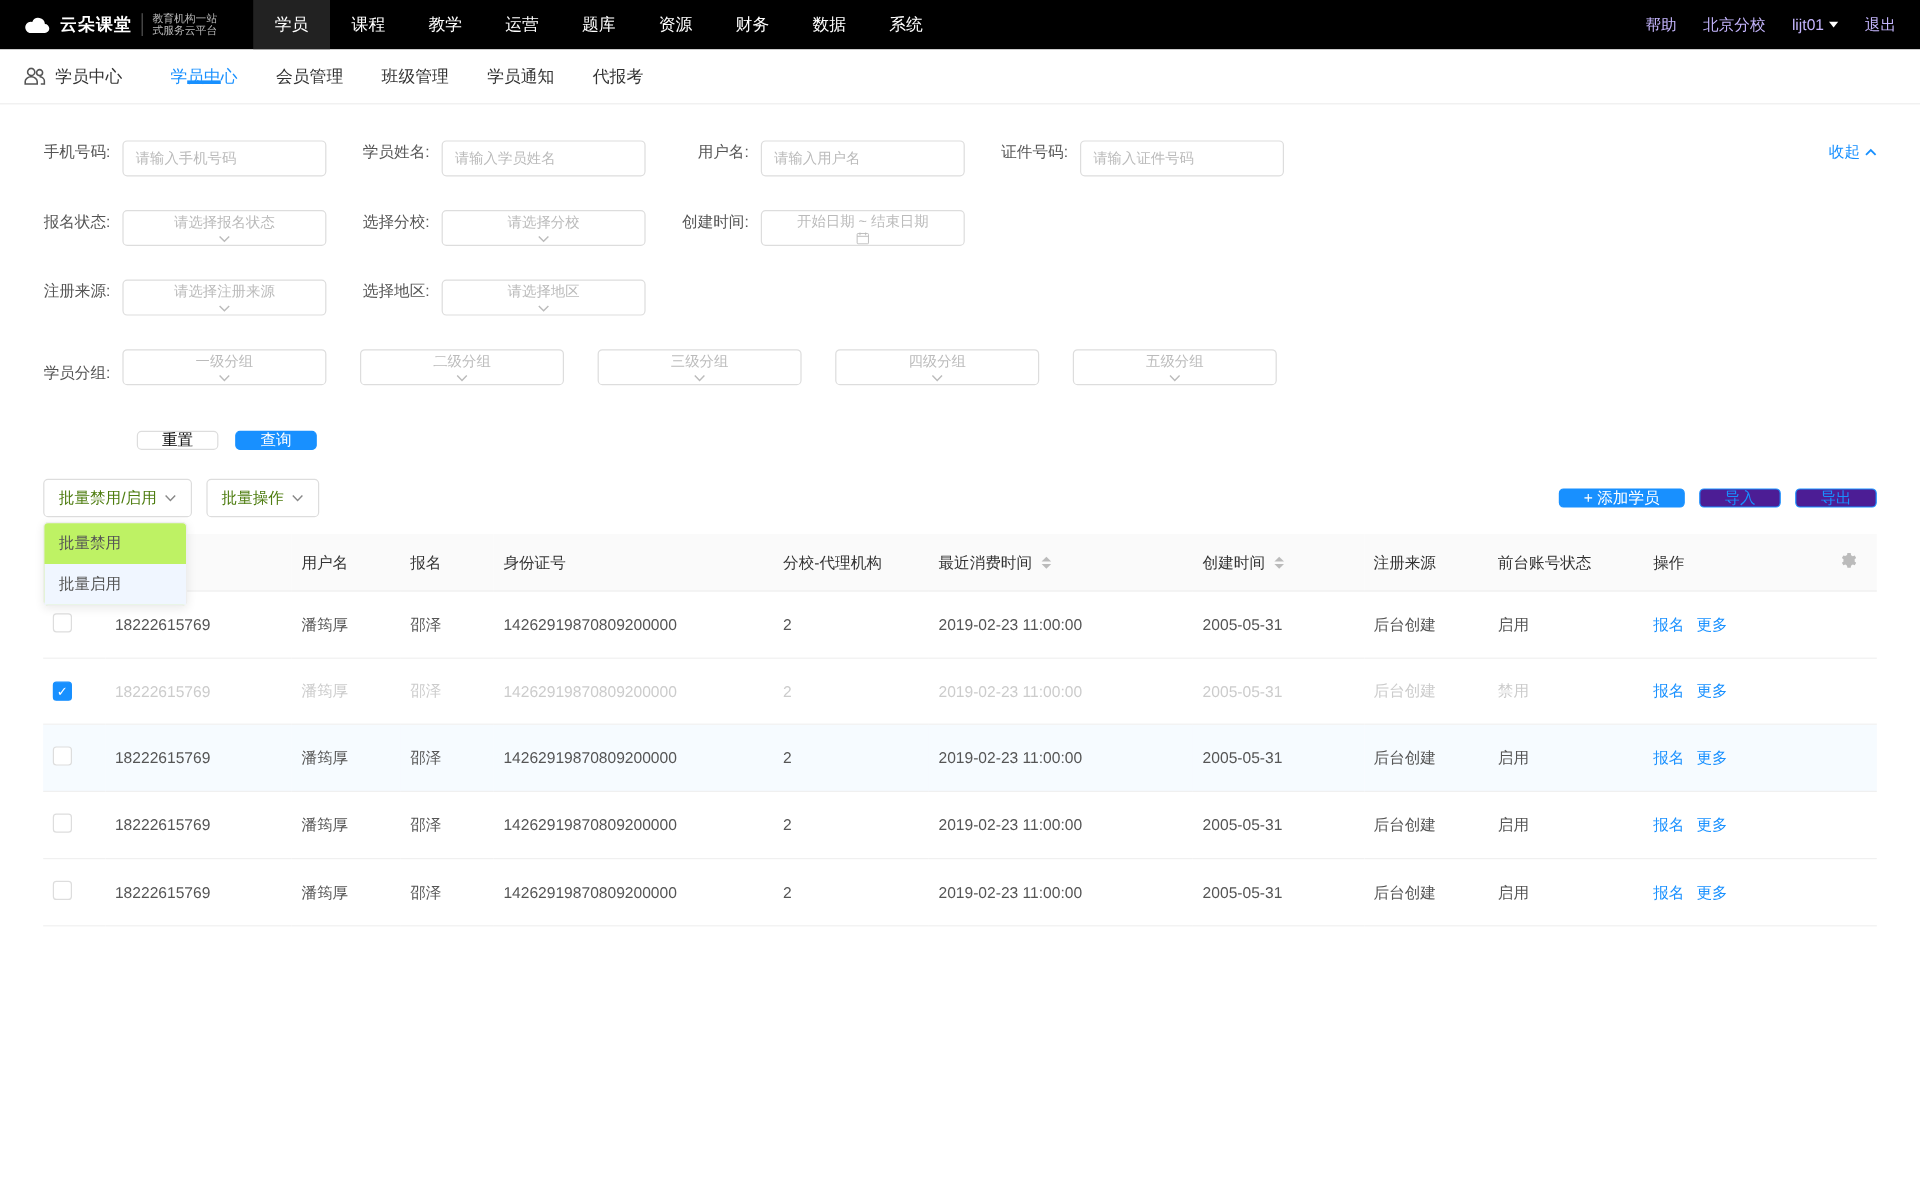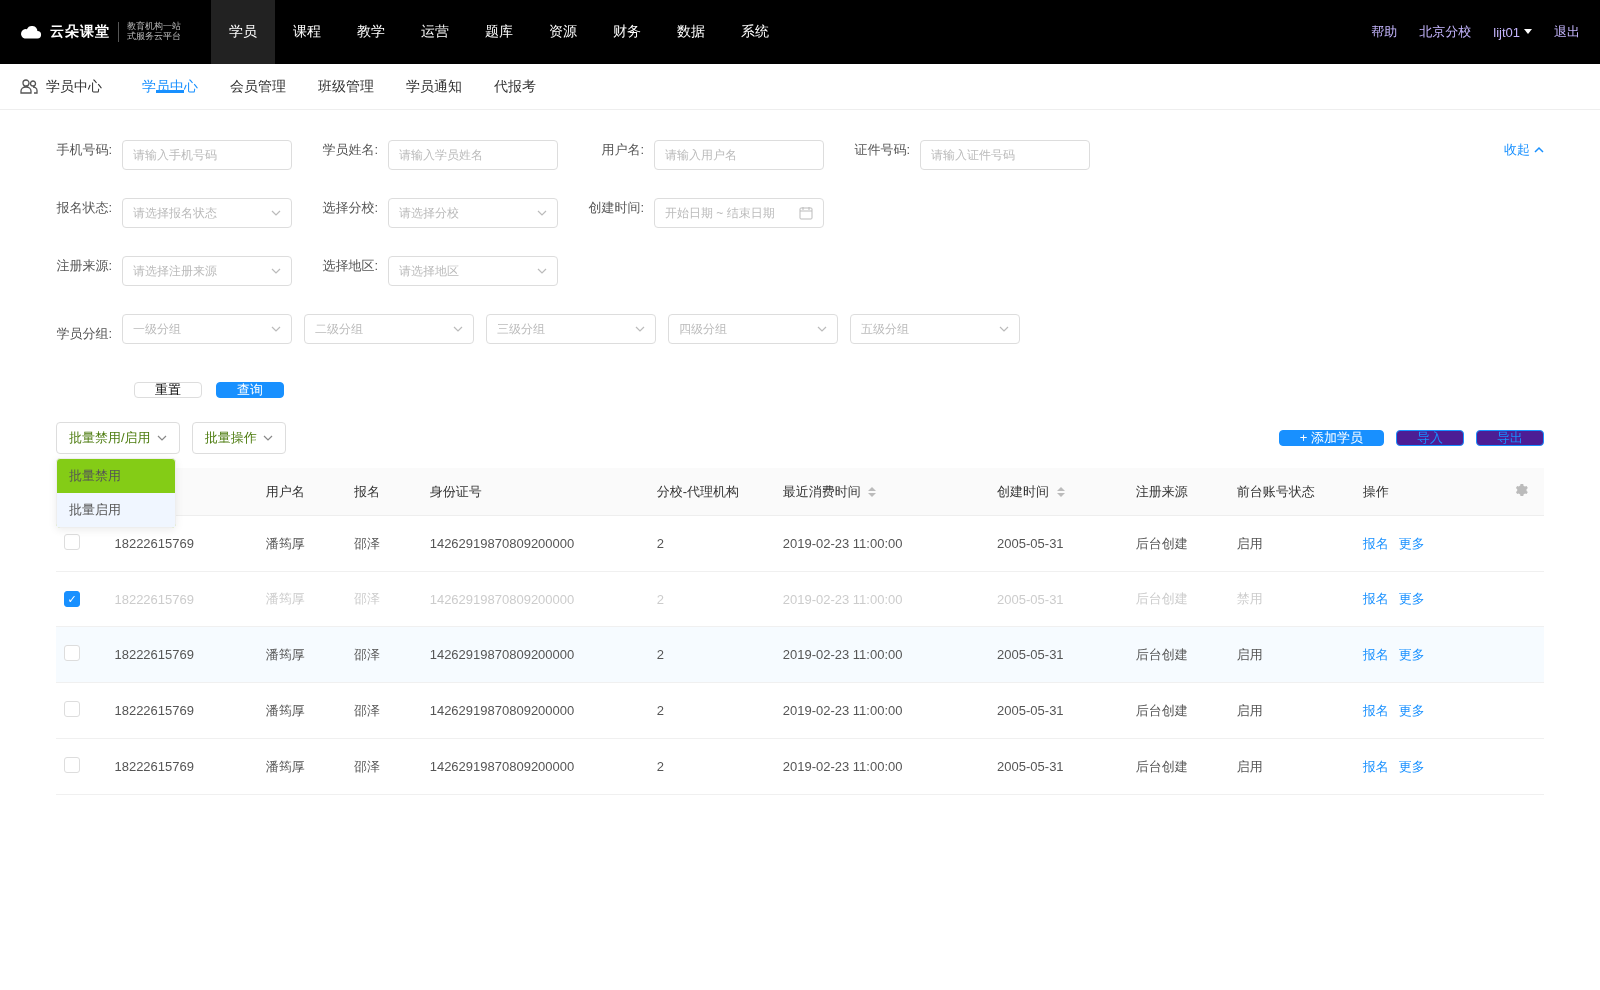--- a/index.html
+++ b/index.html
@@ -1,56 +1,56 @@
 <!DOCTYPE html>
 <html><head>
 <meta charset="utf-8">
 <style>
 * { box-sizing: border-box; margin: 0; padding: 0; }
 body { font-family: -apple-system, "Helvetica Neue", Arial, sans-serif; font-size: 13px; color: #333; background: #fff; }
 
-.topbar { background: #000; color: #fff; height: 64px; display: flex; align-items: center; padding: 0 20px; }
+.topbar { background: #000; color: #fff; height: 41px; display: flex; align-items: center; padding: 0 20px; }
 .logo-wrap { display: flex; align-items: center; gap: 8px; margin-right: 30px; }
 .logo-icon { width: 22px; height: 18px; }
 .logo-text { font-size: 14px; font-weight: 600; letter-spacing: 1px; }
 .logo-sub { font-size: 9px; line-height: 1.1; color: #bbb; border-left: 1px solid #555; padding-left: 8px; }
 .topnav { display: flex; height: 100%; }
 .topnav-item { padding: 0 18px; display: flex; align-items: center; color: #fff; font-size: 14px; cursor: pointer; }
 .topnav-item.active { background: #222; }
 .top-right { margin-left: auto; display: flex; align-items: center; gap: 22px; font-size: 13px; }
 .top-right-item { cursor: pointer; color: #c4b5fd; display: flex; align-items: center; gap: 4px; }
 
 .subnav { height: 46px; border-bottom: 1px solid #eee; display: flex; align-items: center; padding: 16px 20px; }
 .subnav-left { display: flex; align-items: center; gap: 8px; color: #333; font-size: 14px; margin-right: 40px; }
 .subnav-items { display: flex; gap: 32px; height: 100%; }
 .subnav-item { display: flex; align-items: center; font-size: 14px; cursor: pointer; position: relative; color: #333; }
 .subnav-item.active { color: #1890ff; }
 .subnav-item.active::after { content: ""; position: absolute; bottom: 0; left: 50%; transform: translateX(-50%); width: 28px; height: 3px; background: #1890ff; }
 
-.content { padding: 20px 56px; }
+.content { padding: 20px 36px; }
 .filter-row { display: flex; align-items: center; gap: 30px; margin-bottom: 18px; }
 .filter-field { display: flex; align-items: center; gap: 10px; }
 .filter-label { font-size: 13px; color: #555; white-space: nowrap; min-width: 56px; text-align: right; }
 .filter-input, .filter-select { height: 30px; border: 1px solid #ddd; border-radius: 4px; padding: 0 10px; font-size: 12px; color: #333; background: #fff; width: 170px; margin-top: 10px; }
-.filter-select { display: flex; align-items: center; justify-content: space-between; cursor: pointer; color: #bbb; }
+.filter-select { display: flex; align-items: center; justify-content: flex-end; cursor: pointer; color: #bbb; flex-direction: column; }
 .filter-input::placeholder { color: #bbb; }
 .chev-down { width: 10px; height: 10px; }
 .collapse-link { color: #1890ff; font-size: 13px; cursor: pointer; display: flex; align-items: center; gap: 4px; margin-left: auto; }
 
-.group-row { display: flex; gap: 12px; margin-bottom: 20px; }
+.group-row { display: flex; gap: 28px; margin-bottom: 20px; }
 .group-row .filter-select { width: 170px; }
 
 .action-row { display: flex; gap: 14px; margin-bottom: 24px; padding-left: 78px; }
 .btn { height: 16px; padding: 0 20px; border: 1px solid #ddd; border-radius: 4px; background: #fff; font-size: 13px; cursor: pointer; display: inline-flex; align-items: center; justify-content: center; }
 .btn-primary { background: #1890ff; border-color: #1890ff; color: #fff; }
 .btn-outline-primary { border-color: #1890ff; color: #1890ff; background: #4c1d95; }
 
 .toolbar { display: flex; align-items: center; margin-bottom: 14px; position: relative; }
 .dropdown-btn { height: 32px; padding: 0 12px; border: 1px solid #ddd; border-radius: 4px; background: #fff; display: flex; align-items: center; gap: 6px; font-size: 13px; cursor: pointer; color: #4d7c0f; }
-.dropdown-menu { position: absolute; top: 36px; left: 0; width: 120px; background: #84cc16; border: 1px solid #eee; border-radius: 4px; box-shadow: 0 2px 8px rgba(0,0,0,.08); z-index: 10; }
+.dropdown-menu { position: absolute; top: 36px; left: 0; width: 120px; background: #bef264; border: 1px solid #eee; border-radius: 4px; box-shadow: 0 2px 8px rgba(0,0,0,.08); z-index: 10; }
 .dropdown-item { padding: 8px 12px; font-size: 13px; cursor: pointer; color: #555; }
 .dropdown-item.hover { background: #f0f6ff; }
 .toolbar-right { margin-left: auto; display: flex; gap: 12px; }
 
 .table { width: 100%; border-collapse: collapse; }
 .table th { background: #fafafa; text-align: left; font-weight: 500; font-size: 13px; color: #333; padding: 14px 8px; border-bottom: 1px solid #eee; }
 .table td { padding: 18px 8px; font-size: 13px; color: #555; border-bottom: 1px solid #f0f0f0; }
 .table tr.disabled td { color: #ccc; }
 .table tr.hover-row td { background: #f6fbff; }
 .checkbox { width: 16px; height: 16px; border: 1px solid #ddd; border-radius: 3px; display: inline-flex; align-items: center; justify-content: center; cursor: pointer; background: #fff; }

